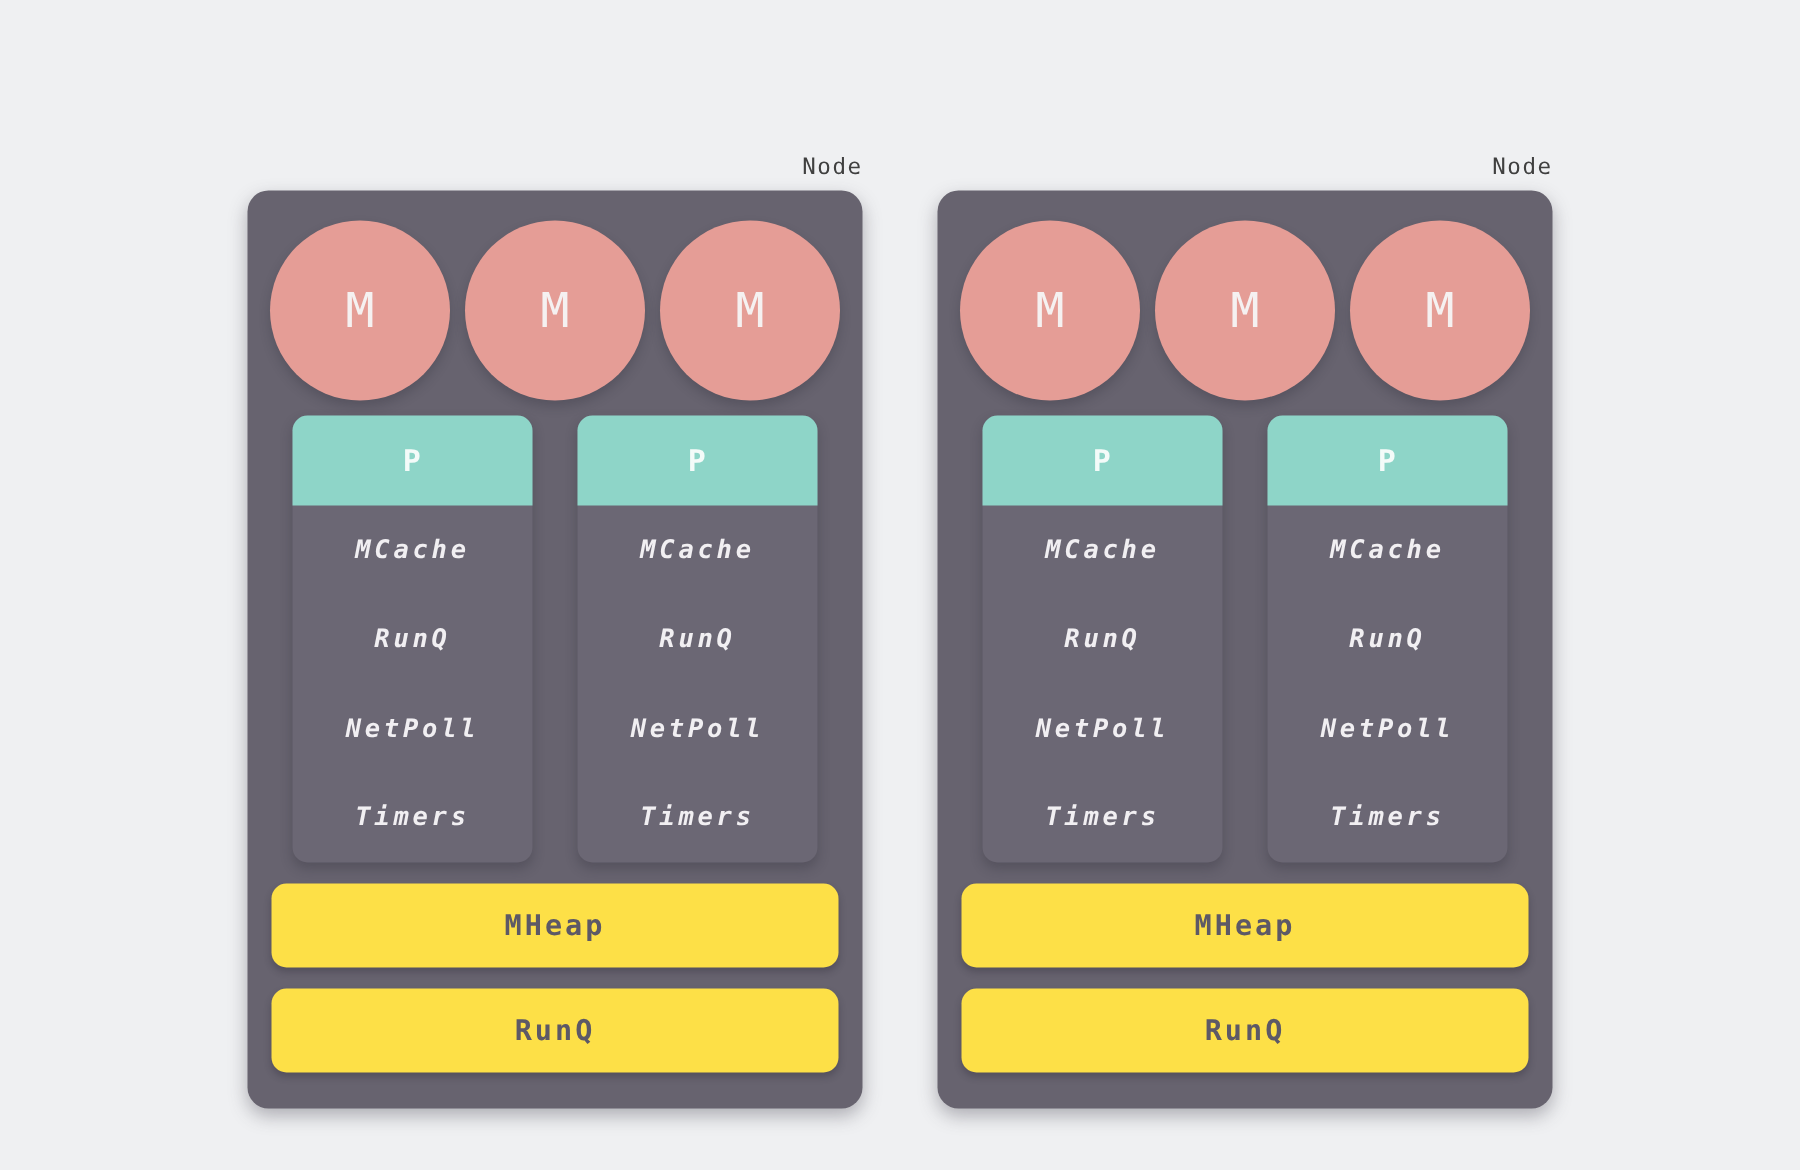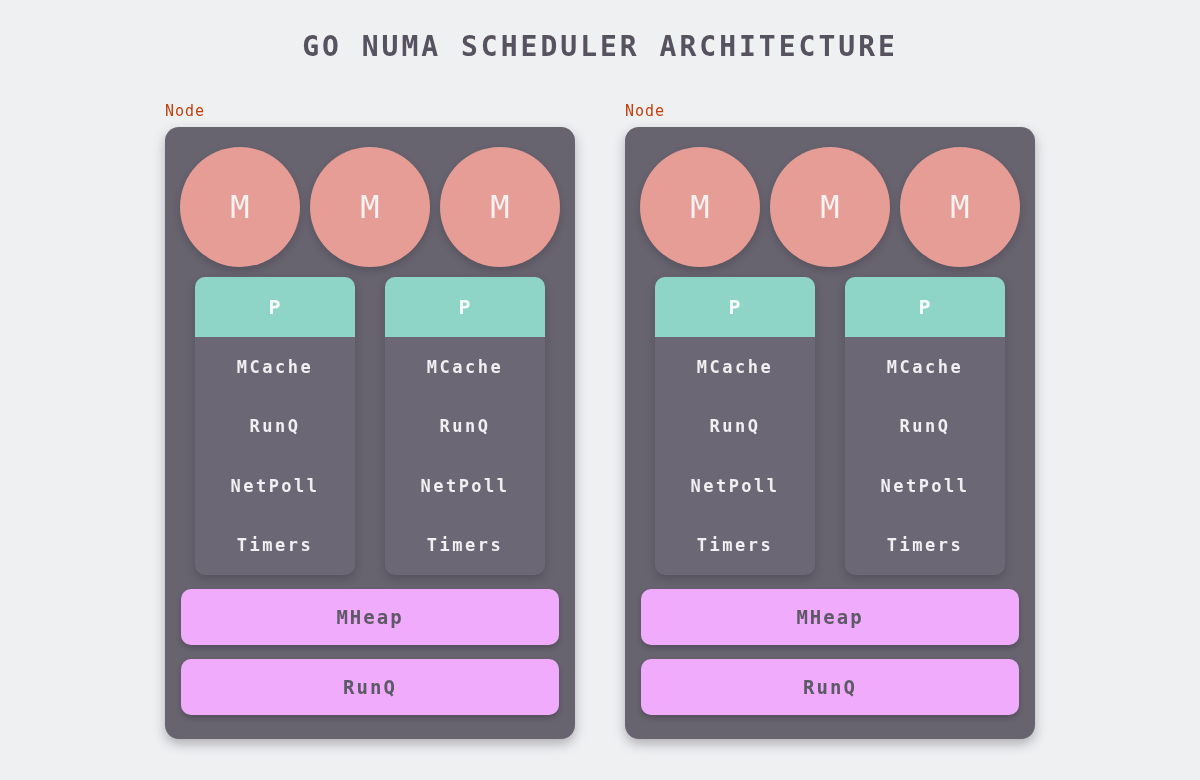--- a/index.html
+++ b/index.html
@@ -19,23 +19,23 @@
   }
   .subtitle {
     position: absolute; top: 64px; left: 0; width: 1200px;
     text-align: center;
     font-size: 11px; font-weight: bold; letter-spacing: 2px;
     color: #605c69;
   }
 
   .node-label {
     position: absolute; top: 102px; width: 410px;
-    text-align: left;
+    text-align: right;
     font-size: 15px; letter-spacing: 1px;
-    color: #c2410c;
+    color: #404040;
   }
   .node-label.n0 { left: 165px; }
   .node-label.n1 { left: 625px; }
 
   .node-card {
     position: absolute; top: 127px; width: 410px; height: 612px;
     background: #67636f;
     border-radius: 14px;
     box-shadow: 0 5px 12px rgba(70, 68, 82, 0.38);
   }
@@ -70,41 +70,40 @@
     height: 60px; flex: 0 0 60px;
     background: #8ed5c8;
     border-radius: 10px 10px 0 0;
     display: flex; align-items: center; justify-content: center;
     color: #f4fbf9; font-size: 20px; font-weight: bold; letter-spacing: 1px;
   }
   .p-body { flex: 1; display: flex; flex-direction: column; }
   .p-item {
     flex: 1;
     display: flex; align-items: center; justify-content: center;
-    color: #f1eff2; font-size: 17px; font-weight: bold; letter-spacing: 2.5px;
+    color: #f1eff2; font-size: 17px; font-weight: bold; letter-spacing: 2.5px; font-style: italic;
   }
 
   .bar {
     position: absolute; left: 16px;
     width: 378px; height: 56px;
-    background: #f0abfc;
+    background: #fde047;
     border-radius: 10px;
     box-shadow: 0 3px 5px rgba(40, 38, 50, 0.3);
     display: flex; align-items: center; justify-content: center;
     color: #5d5966; font-size: 19px; font-weight: bold; letter-spacing: 2px;
   }
   .bar.b0 { top: 462px; }
   .bar.b1 { top: 532px; }
 </style>
 </head>
 <body>
 
 <div class="stage">
 
-  <div class="title">GO NUMA SCHEDULER ARCHITECTURE</div>
 
   <div class="node-label n0">Node</div>
   <div class="node-label n1">Node</div>
 
   <div class="node-card n0">
     <div class="m-circle m0">M</div>
     <div class="m-circle m1">M</div>
     <div class="m-circle m2">M</div>
 
     <div class="p-card p0">

